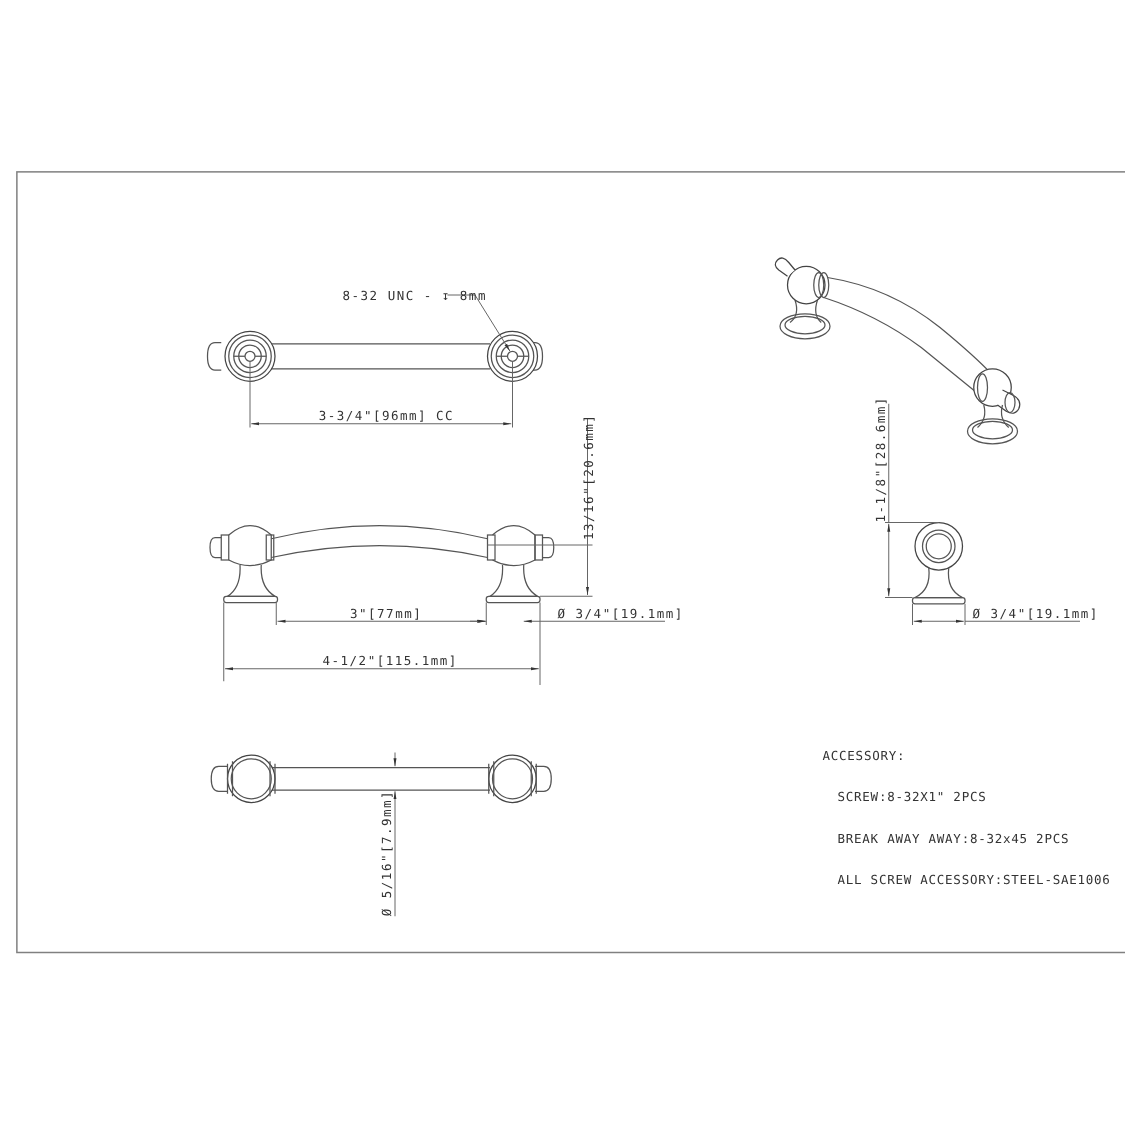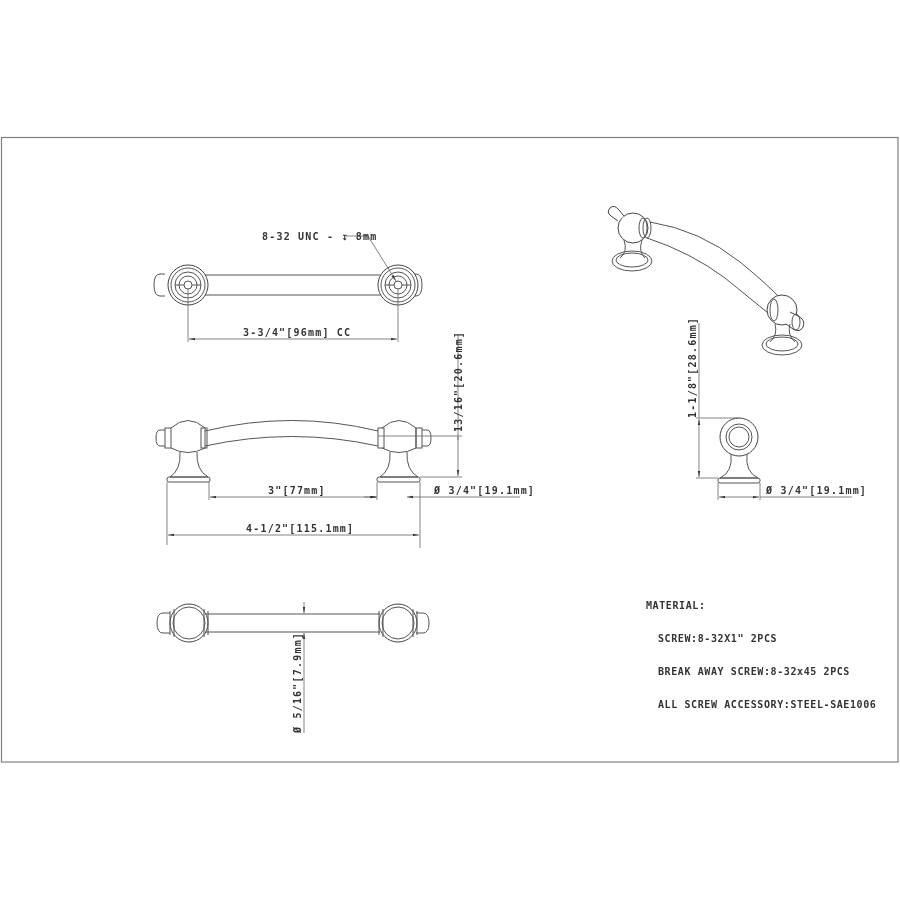--- a/index.html
+++ b/index.html
@@ -1,17 +1,17 @@
 <!DOCTYPE html>
 <html><head>
   <meta charset="utf-8">
   <style>
     html, body { margin: 0; padding: 0; background: #ffffff; }
     body { width: 900px; height: 900px; position: relative; overflow: hidden; }
-    .sheet { position: absolute; left: 0; top: 0; width: 800px; height: 900px; font-weight: bold; }
+    .sheet { position: absolute; left: 12px; top: 0; width: 800px; height: 900px; }
     svg { position: absolute; left: 0; top: 0; }
     .ln { stroke: #555555; stroke-width: 1; fill: none; }
     .ol { stroke: #444444; stroke-width: 1; fill: #ffffff; }
     .dim { stroke: #666666; stroke-width: 0.8; fill: none; }
     .arrow { fill: #333333; stroke: none; }
     .txt { font-family: "DejaVu Sans Mono", "Liberation Mono", monospace; font-size: 10px; fill: #333333; letter-spacing: 1.2px; }
     .border { stroke: #808080; stroke-width: 1.2; fill: none; }
     .acc { position: absolute; left: 646px; top: 578px; font-family: "DejaVu Sans Mono", "Liberation Mono", monospace; font-size: 10px; line-height: 11px; color: #333333; letter-spacing: 0.6px; white-space: pre; }
     .acc div { margin: 0; }
   </style>
@@ -175,18 +175,18 @@
 
     <line x1="718" y1="483" x2="718" y2="500" class="dim"></line>
     <line x1="760" y1="483" x2="760" y2="500" class="dim"></line>
     <line x1="719" y1="497" x2="759" y2="497" class="dim" marker-start="url(#al)" marker-end="url(#ar)"></line>
     <line x1="760" y1="497" x2="852" y2="497" class="dim"></line>
     <text x="766" y="494" class="txt">Ø 3/4"[19.1mm]</text>
   </g>
 </svg>
 
 <div class="acc">
-  <div>MATERIAL:</div>
+  <div>ACCESSORY:</div>
   <div style="padding-left:12px">SCREW:8-32X1" 2PCS</div>
-  <div style="padding-left:12px">BREAK AWAY SCREW:8-32x45 2PCS</div>
+  <div style="padding-left:12px">BREAK AWAY AWAY:8-32x45 2PCS</div>
   <div style="padding-left:12px">ALL SCREW ACCESSORY:STEEL-SAE1006</div>
 </div>
 </div>
 
 </body></html>

